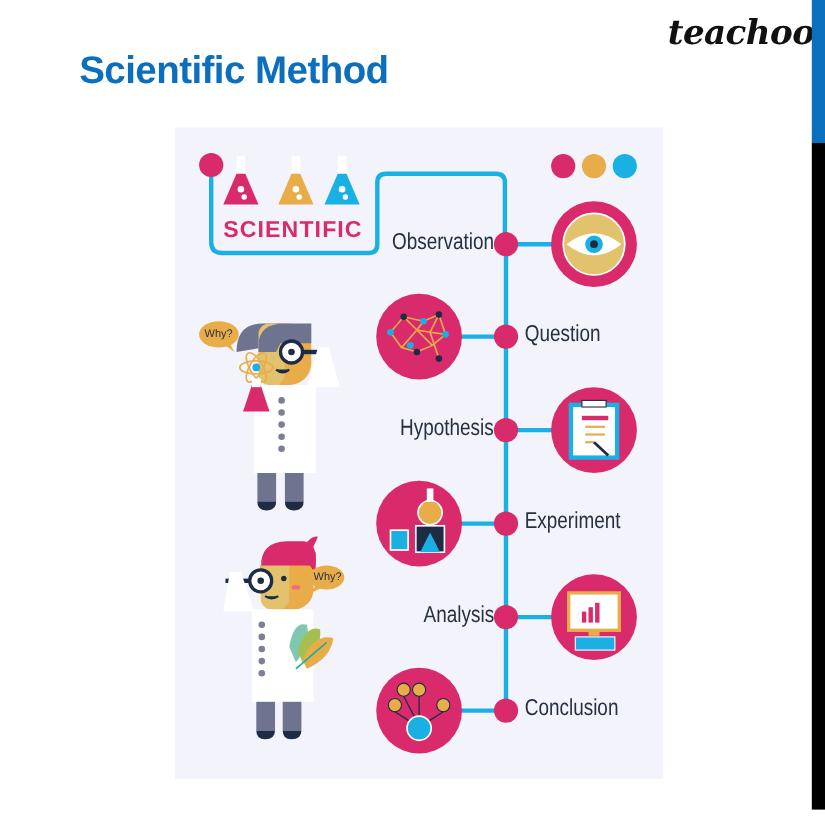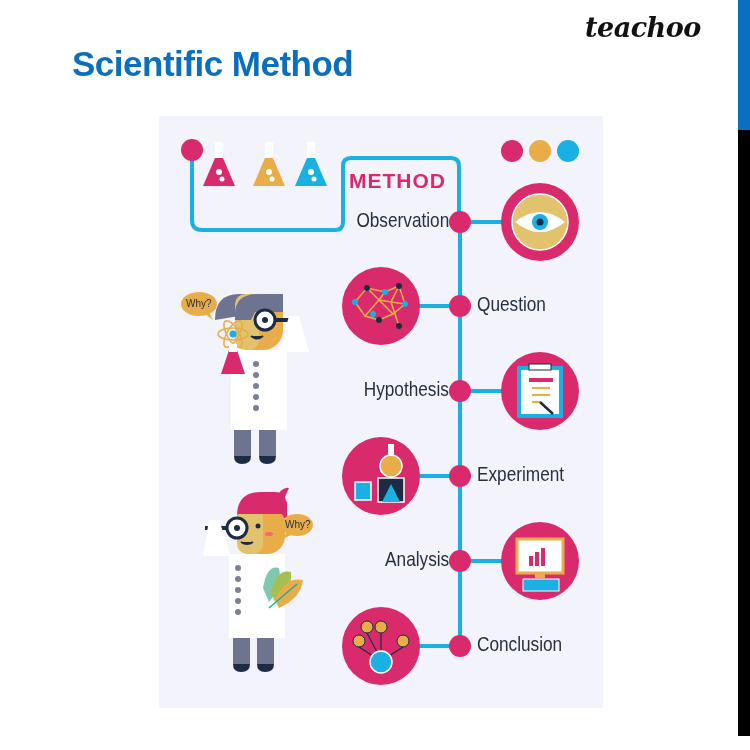--- a/index.html
+++ b/index.html
@@ -1,19 +1,19 @@
 <!DOCTYPE html>
 <html><head>
 <meta charset="utf-8">
 <style>
   * { margin:0; padding:0; box-sizing:border-box; }
   html, body { width:750px; height:750px; background:#ffffff; overflow:hidden; }
   body { position:relative; font-family:"Liberation Sans", sans-serif; }
   .title { position:absolute; left:34px; top:44px; font-size:35px; font-weight:bold; color:#0b6fbd; letter-spacing:-0.5px; font-family:"Liberation Sans", sans-serif;margin-left:38px; }
-  .brand { position:absolute; left:585px; top:12px; font-size:27px; font-weight:bold; font-style:italic; color:#111; font-family:"DejaVu Serif", serif; letter-spacing:-0.5px; }
+  .brand { position:absolute; left:607px; top:12px; font-size:31px; font-weight:bold; font-style:italic; color:#111; font-family:"DejaVu Serif", serif; letter-spacing:-0.5px; }
   .bar-blue { position:absolute; left:738px; top:0; width:12px; height:130px; background:#0b6fbd; }
   .bar-black { position:absolute; left:738px; top:130px; width:12px; height:606px; background:#000; }
   .panel { position:absolute; left:159px; top:116px; width:444px; height:592px; background:#f3f3fb; }
   .panel svg { position:absolute; left:0; top:0; }
   .label { position:absolute; font-family:"Liberation Sans", sans-serif; font-size:21px; color:#27303f; transform:scaleX(0.82); white-space:nowrap; font-weight:normal; }
   .label.left { transform-origin:right center; text-align:right; }
   .label.right { transform-origin:left center; }
   .hdr-method { position:absolute; left:190px; top:53px; font-size:21px; font-weight:bold; color:#d92b6b; letter-spacing:1px; }
   .hdr-sci { position:absolute; left:44px; top:81px; font-size:21px; font-weight:bold; color:#d92b6b; letter-spacing:1px; }
   .why { position:absolute; font-size:10px; font-weight:normal; color:#27303f; }
@@ -212,21 +212,21 @@
       <path d="M98 548 L115 548 Q115 556 106 556 Q98 556 98 548 Z" fill="#1d2b45"></path>
       <ellipse cx="138" cy="409" rx="16" ry="11" fill="#e8ad48"></ellipse>
       <path d="M128 416 L122 424 L134 418 Z" fill="#e8ad48"></path>
       <path d="M104 472 Q108 448 120 452 Q124 470 110 486 Z" fill="#7ec8b0"></path>
       <path d="M112 476 Q118 452 132 456 Q134 474 116 486 Z" fill="#a6c050"></path>
       <path d="M116 484 Q126 460 144 464 Q142 482 120 492 Z" fill="#e8ad48"></path>
       <line x1="110" y1="492" x2="138" y2="468" stroke="#1ab0a0" stroke-width="1.5"></line>
     </g>
   </svg>
 
-  <div class="hdr-method">METHOD</div>
+  <div class="hdr-sci">SCIENTIFIC</div>
 
   <div class="label left" style="right:154px; top:92px;">Observation</div>
   <div class="label right" style="left:318px; top:176px;">Question</div>
   <div class="label left" style="right:154px; top:261px;">Hypothesis</div>
   <div class="label right" style="left:318px; top:346px;">Experiment</div>
   <div class="label left" style="right:154px; top:431px;">Analysis</div>
   <div class="label right" style="left:318px; top:516px;">Conclusion</div>
 
   <div class="why" style="left:27px; top:182px;">Why?</div>
   <div class="why" style="left:126px; top:403px;">Why?</div>

